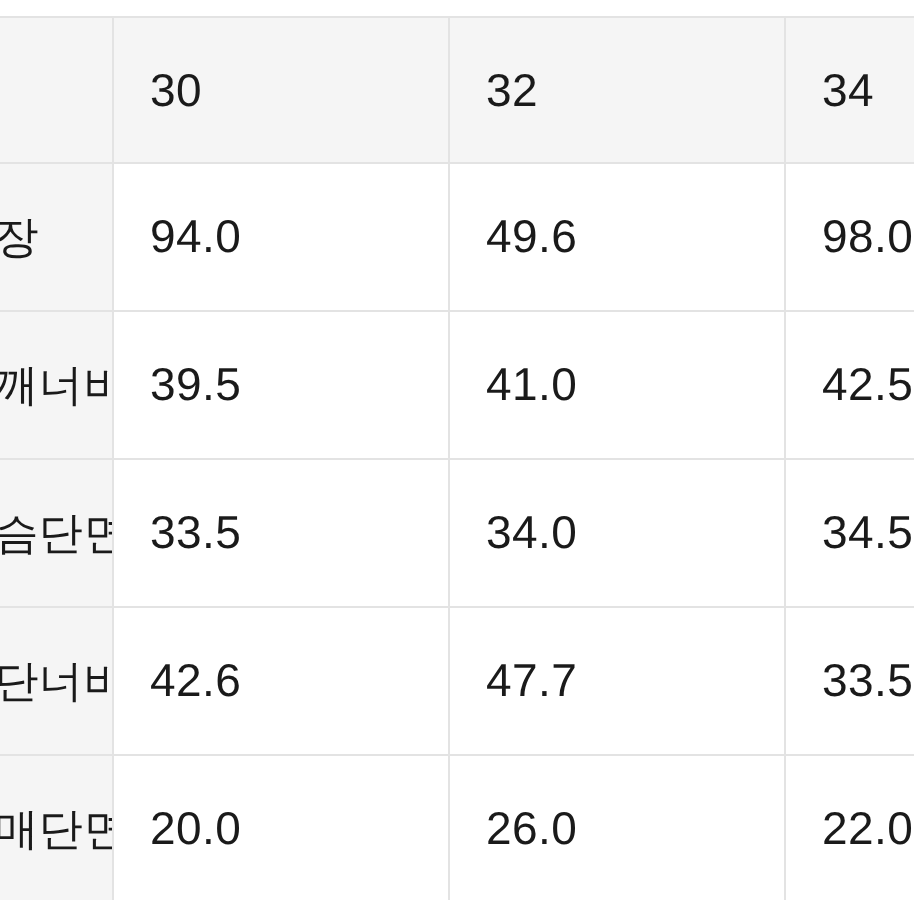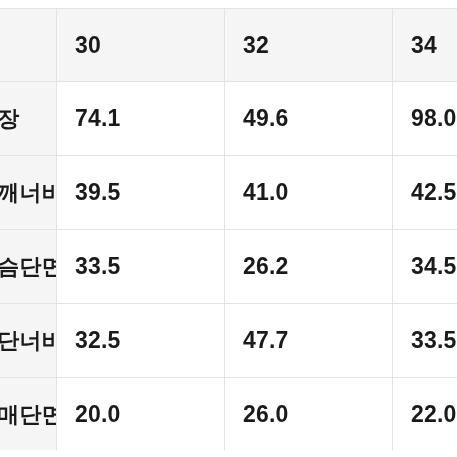--- a/index.html
+++ b/index.html
@@ -48,21 +48,21 @@
   table.size-table col.label-col { width: 100px; }
   table.size-table col.size-col  { width: 168px; }
 
   table.size-table th,
   table.size-table td {
     border: 1px solid #e3e3e3;
     height: 74px;
     padding: 0 0 0 18px;
     text-align: left;
     vertical-align: middle;
-    font-weight: 700;
+    font-weight: 400;
     color: #1a1a1a;
     font-size: 23px;
     letter-spacing: 0.2px;
     white-space: nowrap;
     overflow: hidden;
   }
 
   table.size-table thead th {
     background: #f5f5f5;
     height: 73px;
@@ -122,45 +122,45 @@
           <th>32</th>
           <th>34</th>
 
         </tr>
       </thead>
 
       <tbody>
 
         <tr>
           <th class="row-label">총장</th>
-          <td class="value">74.1</td>
+          <td class="value">94.0</td>
           <td class="value">49.6</td>
           <td class="value">98.0</td>
 
         </tr>
 
         <tr>
           <th class="row-label">어깨너비</th>
           <td class="value">39.5</td>
           <td class="value">41.0</td>
           <td class="value">42.5</td>
 
         </tr>
 
         <tr>
           <th class="row-label">가슴단면</th>
           <td class="value">33.5</td>
-          <td class="value">26.2</td>
+          <td class="value">34.0</td>
           <td class="value">34.5</td>
 
         </tr>
 
         <tr>
           <th class="row-label">밑단너비</th>
-          <td class="value">32.5</td>
+          <td class="value">42.6</td>
           <td class="value">47.7</td>
           <td class="value">33.5</td>
 
         </tr>
 
         <tr>
           <th class="row-label">소매단면</th>
           <td class="value">20.0</td>
           <td class="value">26.0</td>
           <td class="value">22.0</td>

